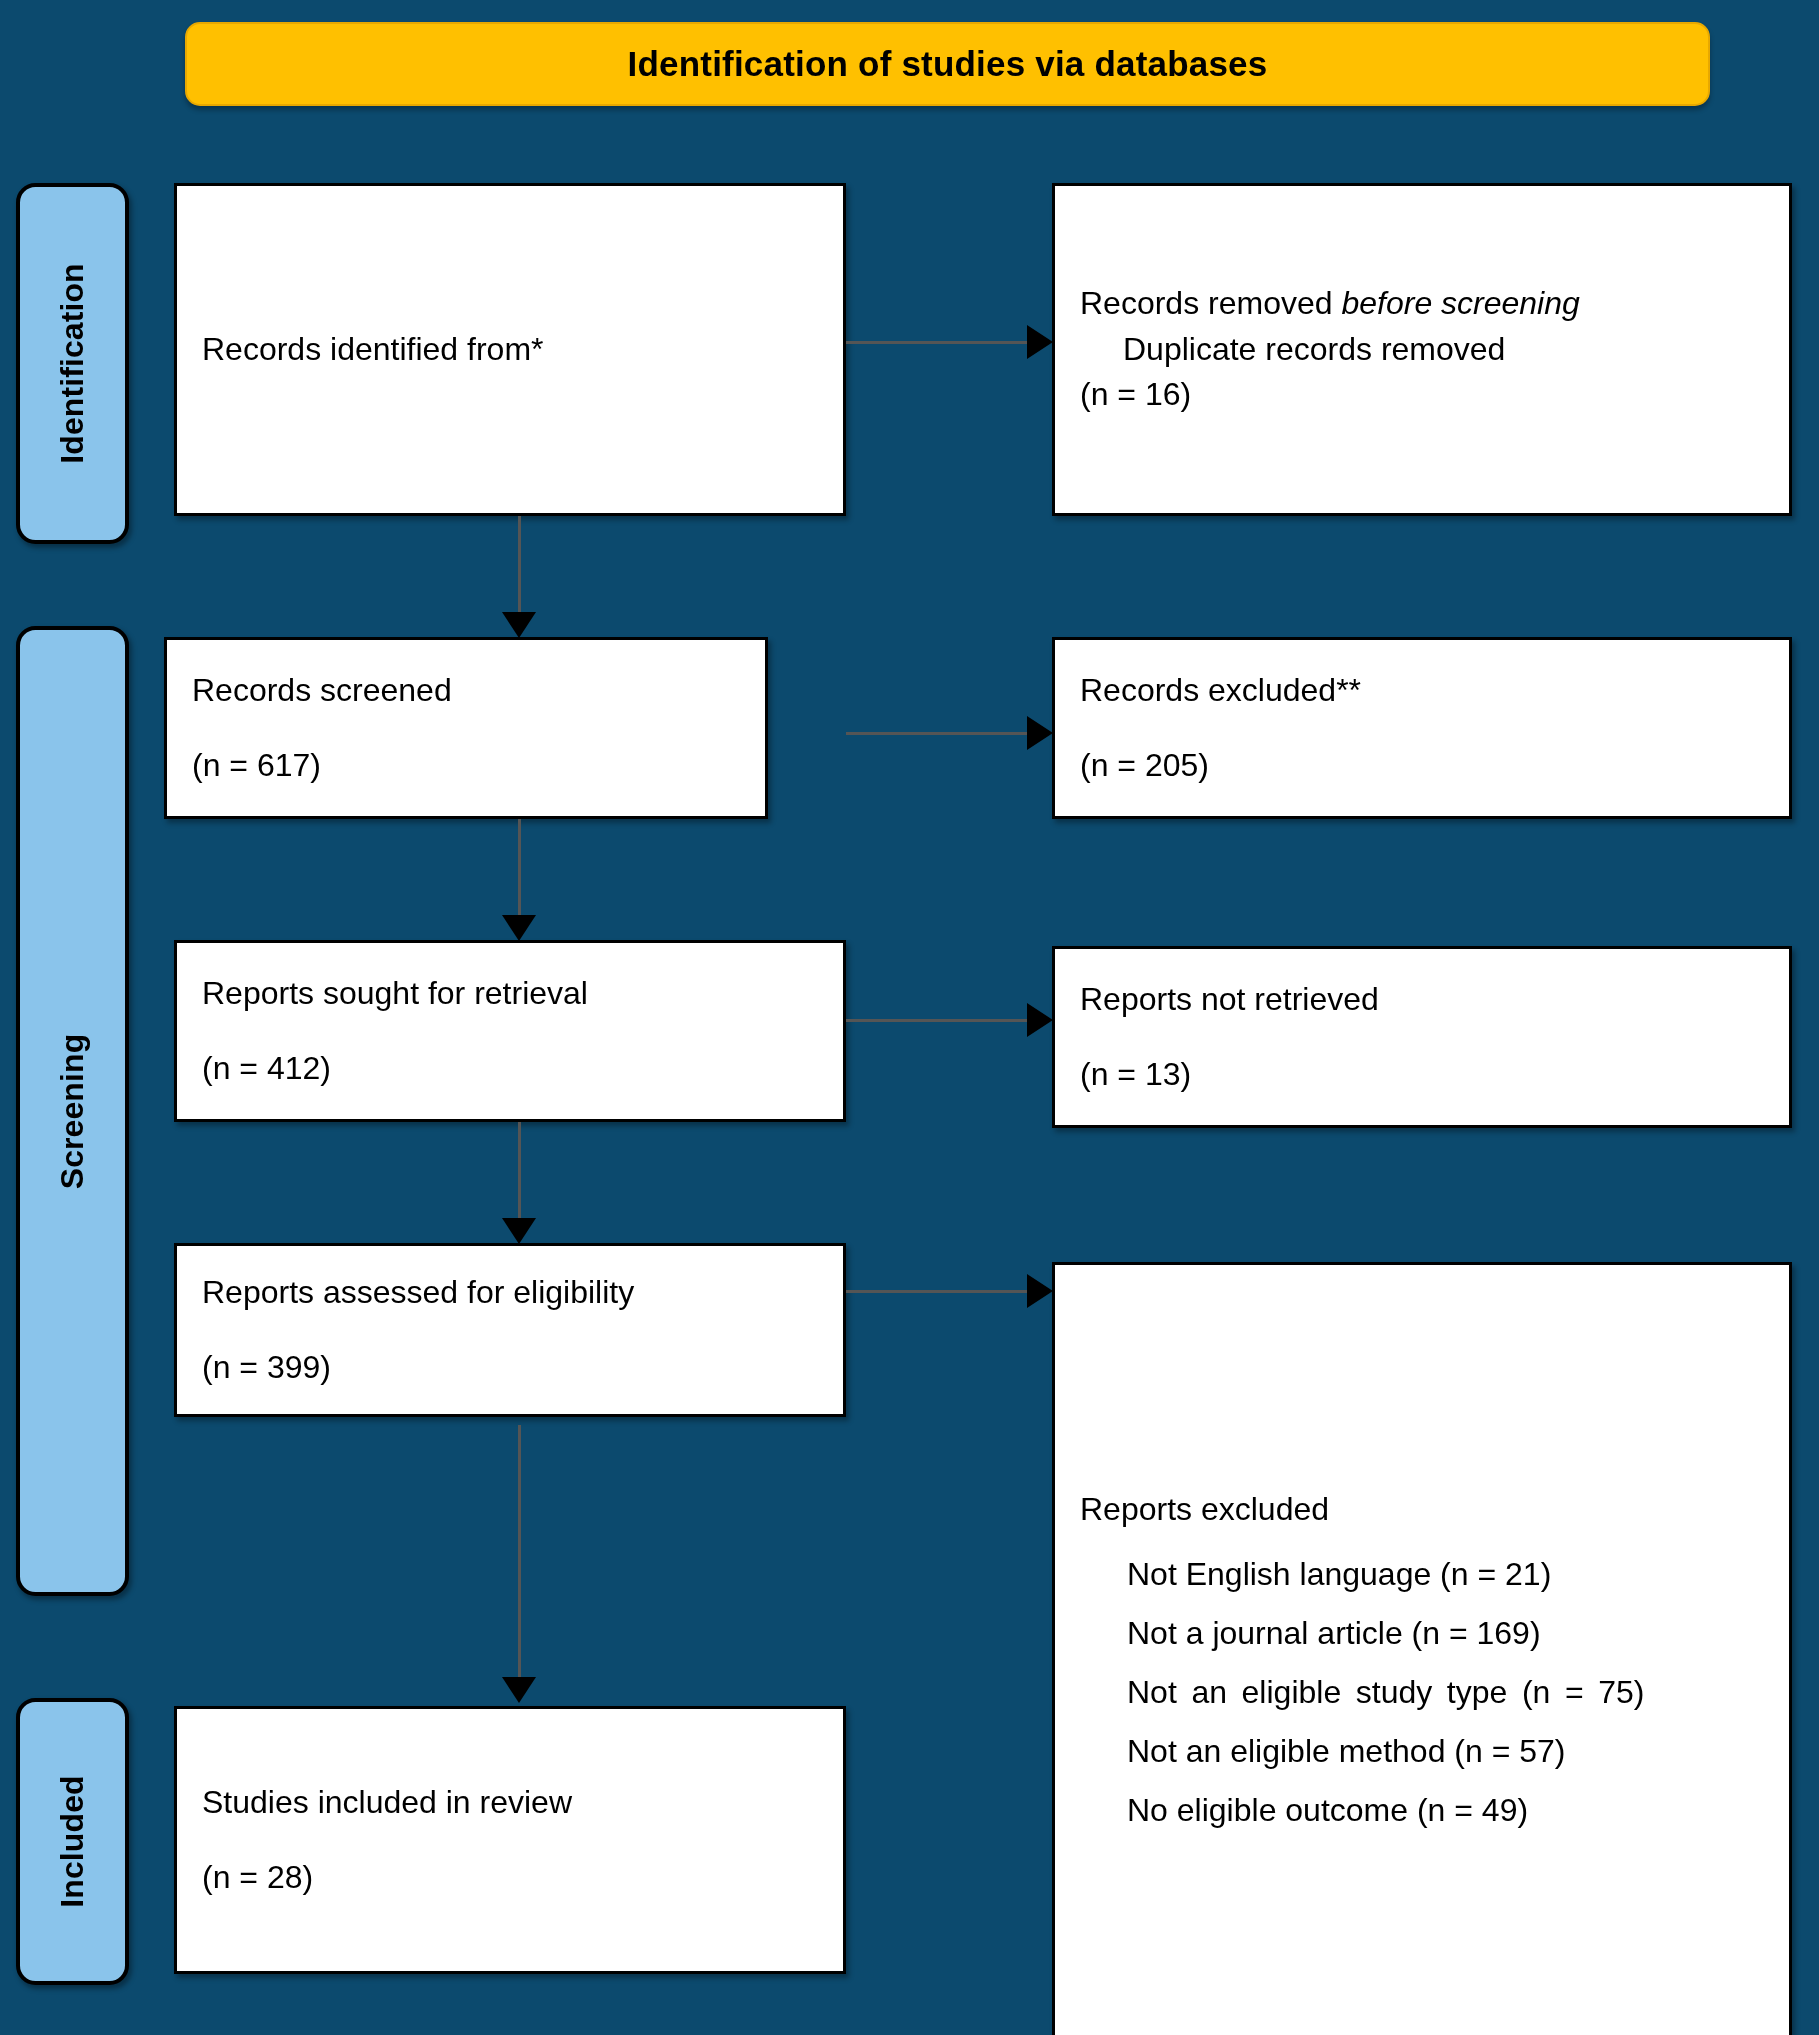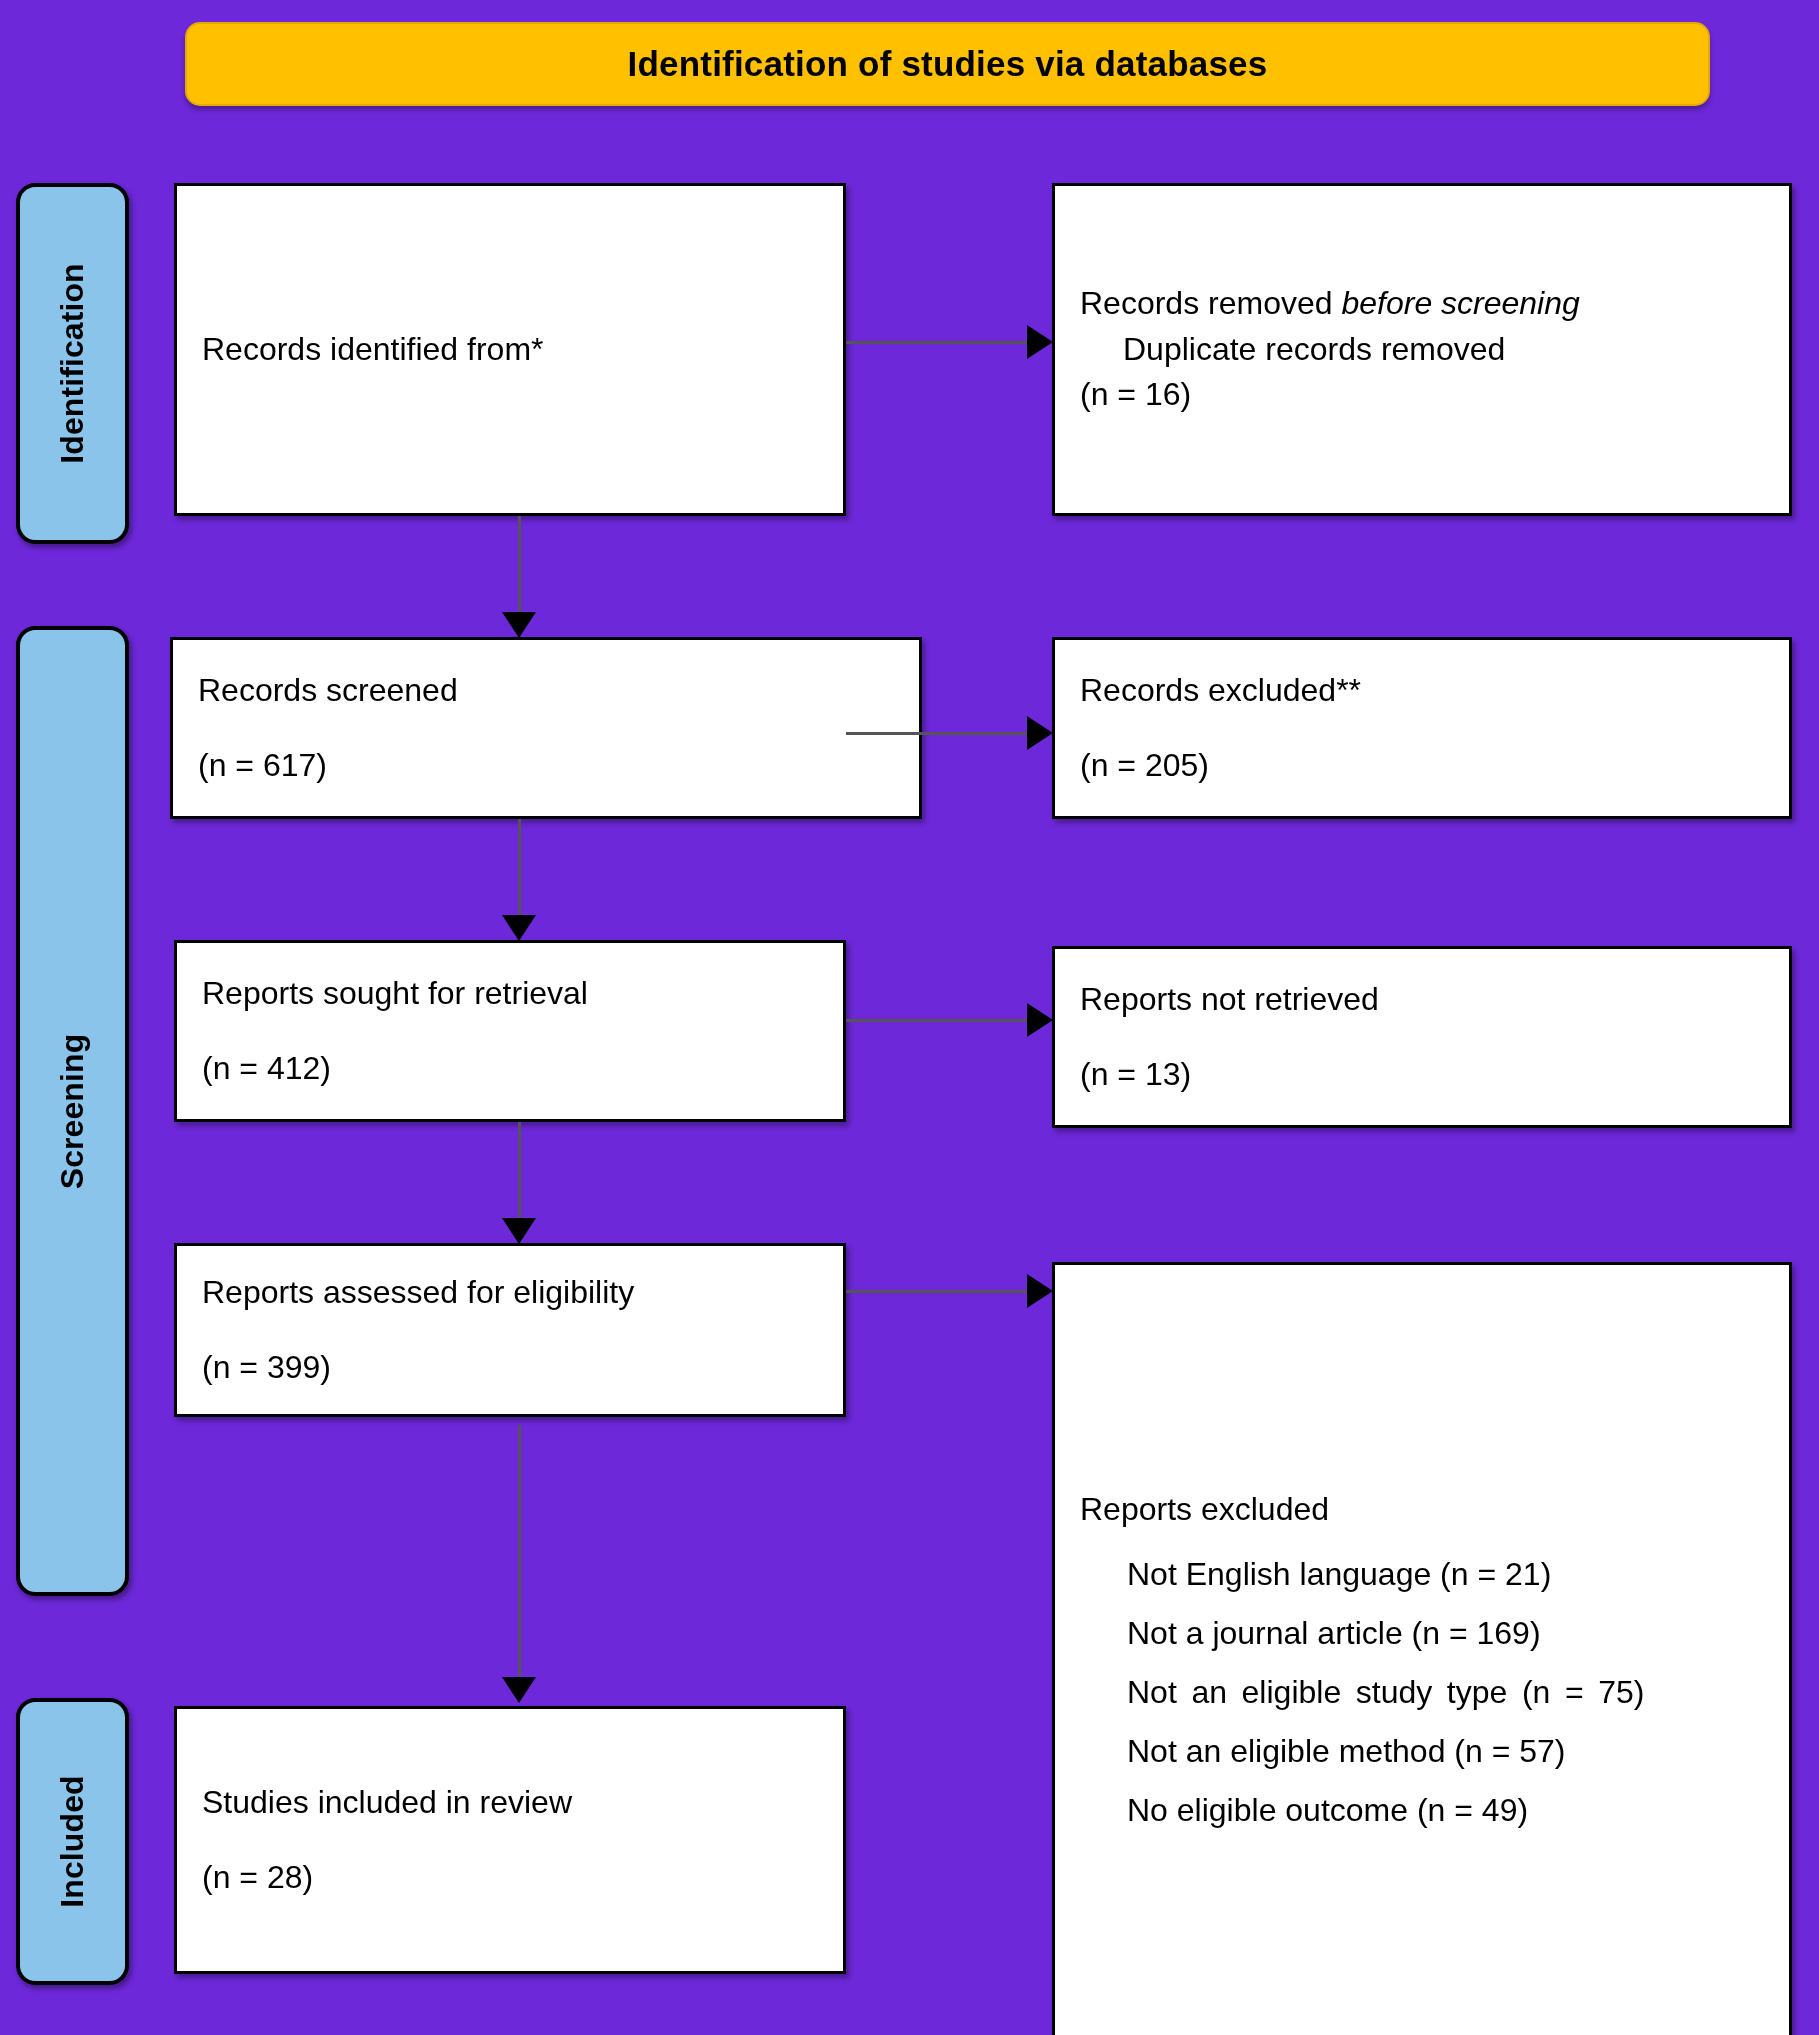--- a/index.html
+++ b/index.html
@@ -4,21 +4,21 @@
 <style>
   html, body {
     margin: 0;
     padding: 0;
     background: #ffffff;
   }
   #canvas {
     position: relative;
     width: 1819px;
     height: 2035px;
-    background: #6d28d9;
+    background: #0c4a6e;
     font-family: "Liberation Sans", sans-serif;
     overflow: hidden;
   }
 
   
   .banner {
     position: absolute;
     background: #FFC000;
     border: 2.8px solid #E8A800;
     border-radius: 15px;
@@ -168,21 +168,21 @@
       <div class="line">(n = 16)</div>
     </div>
   </div>
 
   <div class="conn-h" style="left:846px; top:341px; width:182px;"></div>
   <div class="arrow-right" style="left:1027px; top:325px;"></div>
 
   <div class="conn-v" style="left:518px; top:516px; height:106px;"></div>
   <div class="arrow-down" style="left:502px; top:612px;"></div>
 
-  <div class="flow-box" style="left:170px; top:637px; width:752px; height:182px;">
+  <div class="flow-box" style="left:164px; top:637px; width:604px; height:182px;">
     <div class="box-inner">
       <div class="line">Records screened</div>
       <div class="line gap-top">(n = 617)</div>
     </div>
   </div>
 
   <div class="flow-box" style="left:1052px; top:637px; width:740px; height:182px;">
     <div class="box-inner">
       <div class="line">Records excluded**</div>
       <div class="line gap-top">(n = 205)</div>

